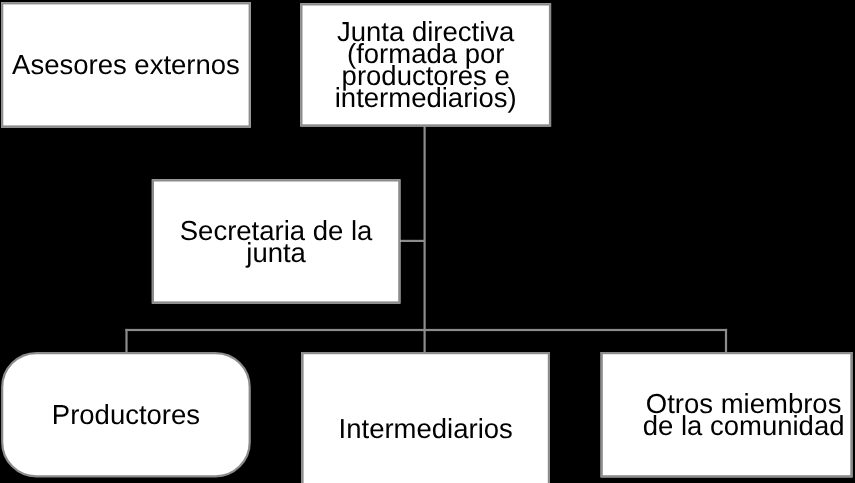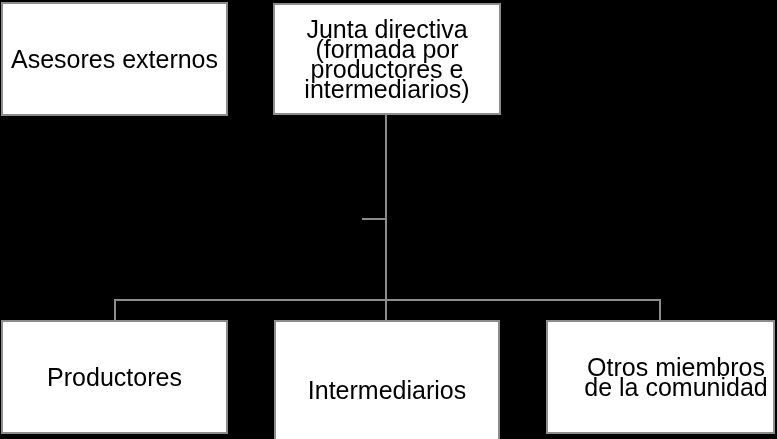--- a/index.html
+++ b/index.html
@@ -32,21 +32,21 @@
     line-height: 20px;
     padding: 0 1px;
   }
   .node .label { width: 100%; }
   .connector { position: absolute; background: var(--connector); }
 
   
   #node-asesores       { left: 1px;   top: 2px;   width: 227px; height: 114px; }
   #node-junta          { left: 273px; top: 3px;   width: 228px; height: 112px; }
   #node-secretaria     { left: 138px; top: 163px; width: 226px; height: 113px; }
-  #node-productores    { left: 1px;   top: 320px; width: 227px; height: 114px; }
+  #node-productores    { left: 1px;   top: 320px; width: 227px; height: 114px; border-radius: 32px; }
   #node-intermediarios { left: 274px; top: 320px; width: 226px; height: 140px; }
   #node-otros          { left: 546px; top: 320px; width: 229px; height: 114px; padding-left: 32px; }
 
   #conn-junta-vertical        { left: 385px; top: 115px; width: 2px;   height: 205px; }
   #conn-secretaria-horizontal { left: 362px; top: 218px; width: 24px;  height: 2px; }
   #conn-distribution          { left: 114px; top: 299px; width: 547px; height: 2px; }
   #conn-drop-productores      { left: 114px; top: 299px; width: 2px;   height: 21px; }
   #conn-drop-otros            { left: 659px; top: 299px; width: 2px;   height: 21px; }
 </style>
 </head>
@@ -61,20 +61,23 @@
   <div class="connector" id="conn-drop-otros"></div>
 
   <div class="node" id="node-asesores">
     <div class="label">Asesores externos</div>
   </div>
 
   <div class="node" id="node-junta">
     <div class="label">Junta directiva (formada por productores e intermediarios)</div>
   </div>
 
+  <div class="node" id="node-secretaria">
+    <div class="label">Secretaria de la junta</div>
+  </div>
 
   <div class="node" id="node-productores">
     <div class="label">Productores</div>
   </div>
 
   <div class="node" id="node-intermediarios">
     <div class="label">Intermediarios</div>
   </div>
 
   <div class="node" id="node-otros">

